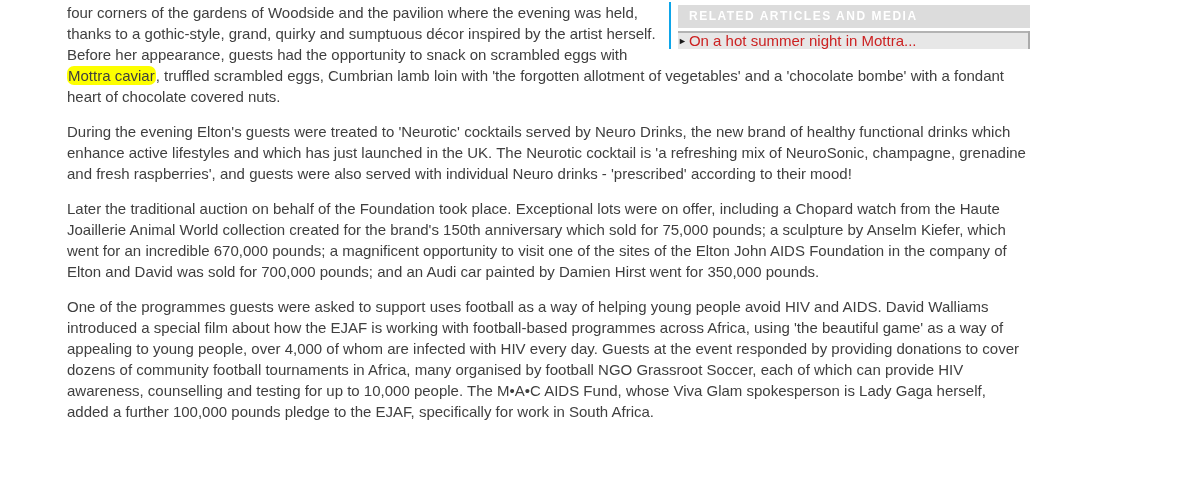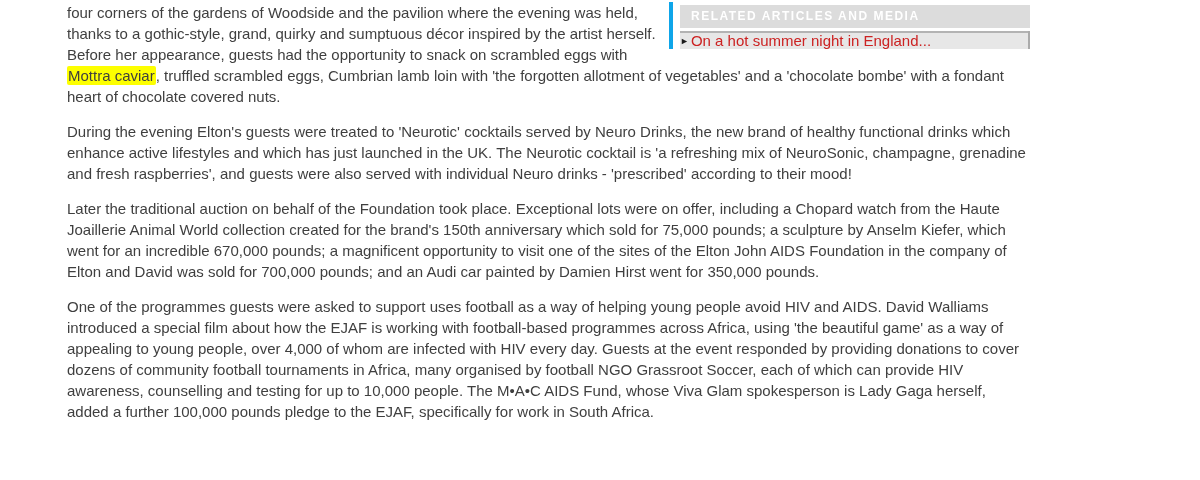--- a/index.html
+++ b/index.html
@@ -16,28 +16,28 @@
     font-size: 15px;
     line-height: 21px;
     color: #3f3f3f;
   }
   .article p {
     margin: 0 0 14px 0;
     text-align: left;
   }
   .hl {
     background: #fdff00;
-    border-radius: 2px;
+    border-radius: 7px;
     padding: 1px 1px;
   }
   
   .related-panel {
     float: right;
     width: 361px;
-    border-left: 4px solid #0ea5e9;
+    border-left: 2px solid #0ea5e9;
     padding-left: 7px;
     margin-left: 9px;
     margin-bottom: 6px;
   }
   .related-header {
     margin-top: 3px;
     background: #dcdcdc;
     color: #ffffff;
     font-weight: bold;
     font-size: 12px;
@@ -80,21 +80,21 @@
 <body>
 
 <div class="article">
 
   <div class="related-panel">
     <div class="related-header">RELATED ARTICLES AND MEDIA</div>
     <div class="related-body">
       <div class="related-divider"></div>
       <div class="related-link-row">
         <span class="arrow-icon">►</span>
-        <span class="related-link-label">On a hot summer night in England...</span>
+        <span class="related-link-label">On a hot summer night in Mottra...</span>
       </div>
     </div>
   </div>
 
   <p><span>four corners of the gardens of Woodside and the pavilion where the evening was held, thanks to a gothic-style, grand, quirky and sumptuous décor inspired by the artist herself. Before her appearance, guests had the opportunity to snack on scrambled eggs with </span><span class="hl">Mottra caviar</span><span>, truffled scrambled eggs, Cumbrian lamb loin with 'the forgotten allotment of vegetables' and a 'chocolate bombe' with a fondant heart of chocolate covered nuts.</span></p>
 
   <p>During the evening Elton's guests were treated to 'Neurotic' cocktails served by Neuro Drinks, the new brand of healthy functional drinks which enhance active lifestyles and which has just launched in the UK. The Neurotic cocktail is 'a refreshing mix of NeuroSonic, champagne, grenadine and fresh raspberries', and guests were also served with individual Neuro drinks - 'prescribed' according to their mood!</p>
 
 
   <p>Later the traditional auction on behalf of the Foundation took place. Exceptional lots were on offer, including a Chopard watch from the Haute Joaillerie Animal World collection created for the brand's 150th anniversary which sold for 75,000 pounds; a sculpture by Anselm Kiefer, which went for an incredible 670,000 pounds; a magnificent opportunity to visit one of the sites of the Elton John AIDS Foundation in the company of Elton and David was sold for 700,000 pounds; and an Audi car painted by Damien Hirst went for 350,000 pounds.</p>

